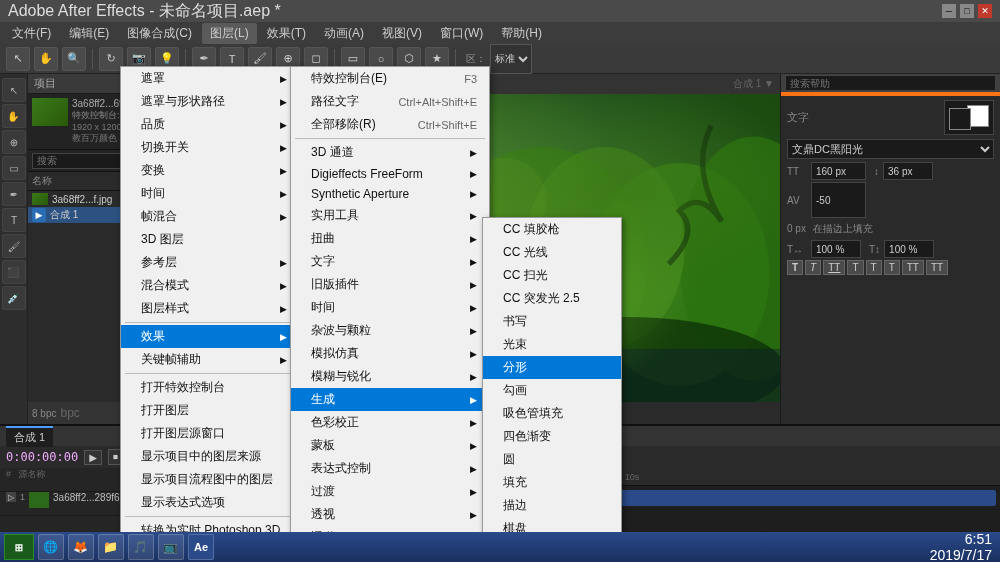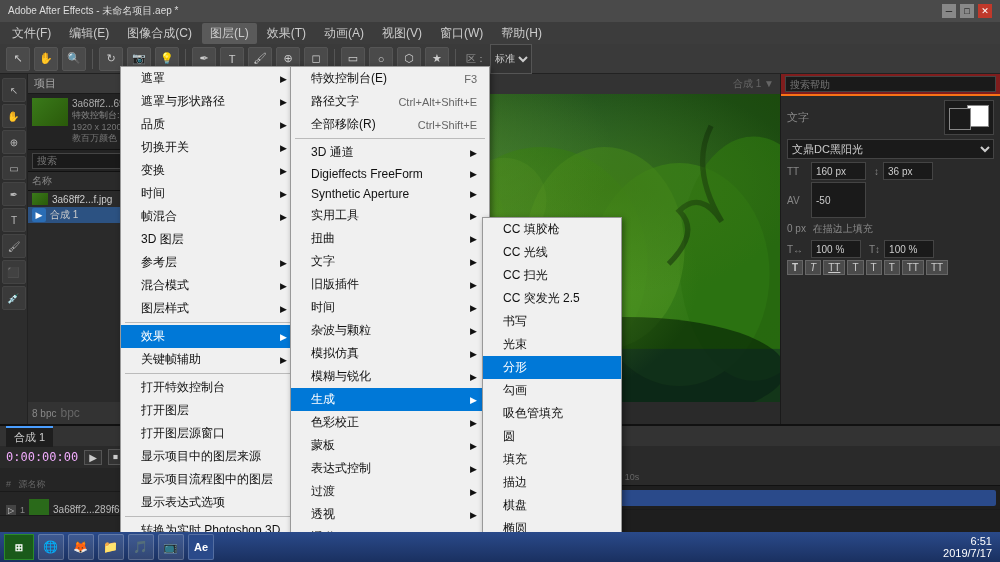--- a/index.html
+++ b/index.html
@@ -18,21 +18,21 @@
     #title-bar {
       height: 22px;
       background: #4a4a4a;
       display: flex;
       align-items: center;
       padding: 0 8px;
       justify-content: space-between;
     }
     #title-bar .title-text {
       color: #ddd;
-      font-size: 10px;
+      font-size: 16px;
     }
     #title-bar .window-controls {
       display: flex;
       gap: 4px;
     }
     #title-bar .win-btn {
       width: 14px;
       height: 14px;
       border: none;
       cursor: pointer;
@@ -347,21 +347,21 @@
       height: calc(145px - 42px);
     }
     #track-labels {
       width: 210px;
       background: #252525;
       border-right: 1px solid #111;
     }
     .track-label-row {
       height: 24px;
       display: flex;
-      align-items: flex-end;
+      align-items: flex-start;
       padding: 0 6px;
       font-size: 11px;
       color: #bbb;
       border-bottom: 1px solid #1a1a1a;
       gap: 4px;
     }
     .track-expand {
       width: 10px;
       height: 10px;
       background: #444;
@@ -447,21 +447,21 @@
       align-items: center;
       justify-content: center;
       cursor: pointer;
       font-size: 12px;
       color: white;
       border-radius: 2px;
     }
     .taskbar-clock {
       margin-left: auto;
       color: white;
-      font-size: 11px;
+      font-size: 14px;
       text-align: right;
       padding-right: 4px;
     }
 
     
     #menu-overlay {
       position: absolute;
       top: 22px;
       left: 0;
       right: 0;
@@ -696,21 +696,21 @@
     <div id="preview-bottom">
       <span style="font-size:10px;color:#666;">+0.0</span>
       <div style="width:80px;height:6px;background:#333;border:1px solid #444;border-radius:3px;margin-left:4px;">
         <div style="width:40px;height:4px;background:#5a9a5a;"></div>
       </div>
     </div>
   </div>
 
   <div id="properties-panel">
 
-    <div style="height:22px;background:#7f1d1d;display:flex;align-items:center;padding:0 4px;border-bottom:2px solid #f97316;">
+    <div style="height:22px;background:#404040;display:flex;align-items:center;padding:0 4px;border-bottom:4px solid #f97316;">
       <input type="text" placeholder="搜索帮助" style="background: rgb(26, 26, 26); border: 1px solid rgb(68, 68, 68); color: rgb(204, 204, 204); font-size: 10px; flex: 1 1 0%; height: 16px; padding: 0px 4px;">
     </div>
 
     <div class="character-panel">
       <div style="display:flex;justify-content:space-between;align-items:center;margin-bottom:4px;">
         <span style="font-size:11px;color:#888;">文字</span>
         <div class="swatch-area">
           <div class="swatch-white"></div>
           <div class="swatch-black"></div>
         </div>
@@ -1011,20 +1011,23 @@
     <div class="mi highlighted">
         <span>分形</span>
       </div>
     <div class="mi">
         <span>勾画</span>
       </div>
     <div class="mi">
         <span>吸色管填充</span>
       </div>
     <div class="mi">
+        <span>四色渐变</span>
+      </div>
+    <div class="mi">
         <span>圆</span>
       </div>
     <div class="mi">
         <span>填充</span>
       </div>
     <div class="mi">
         <span>描边</span>
       </div>
     <div class="mi">
         <span>棋盘</span>

